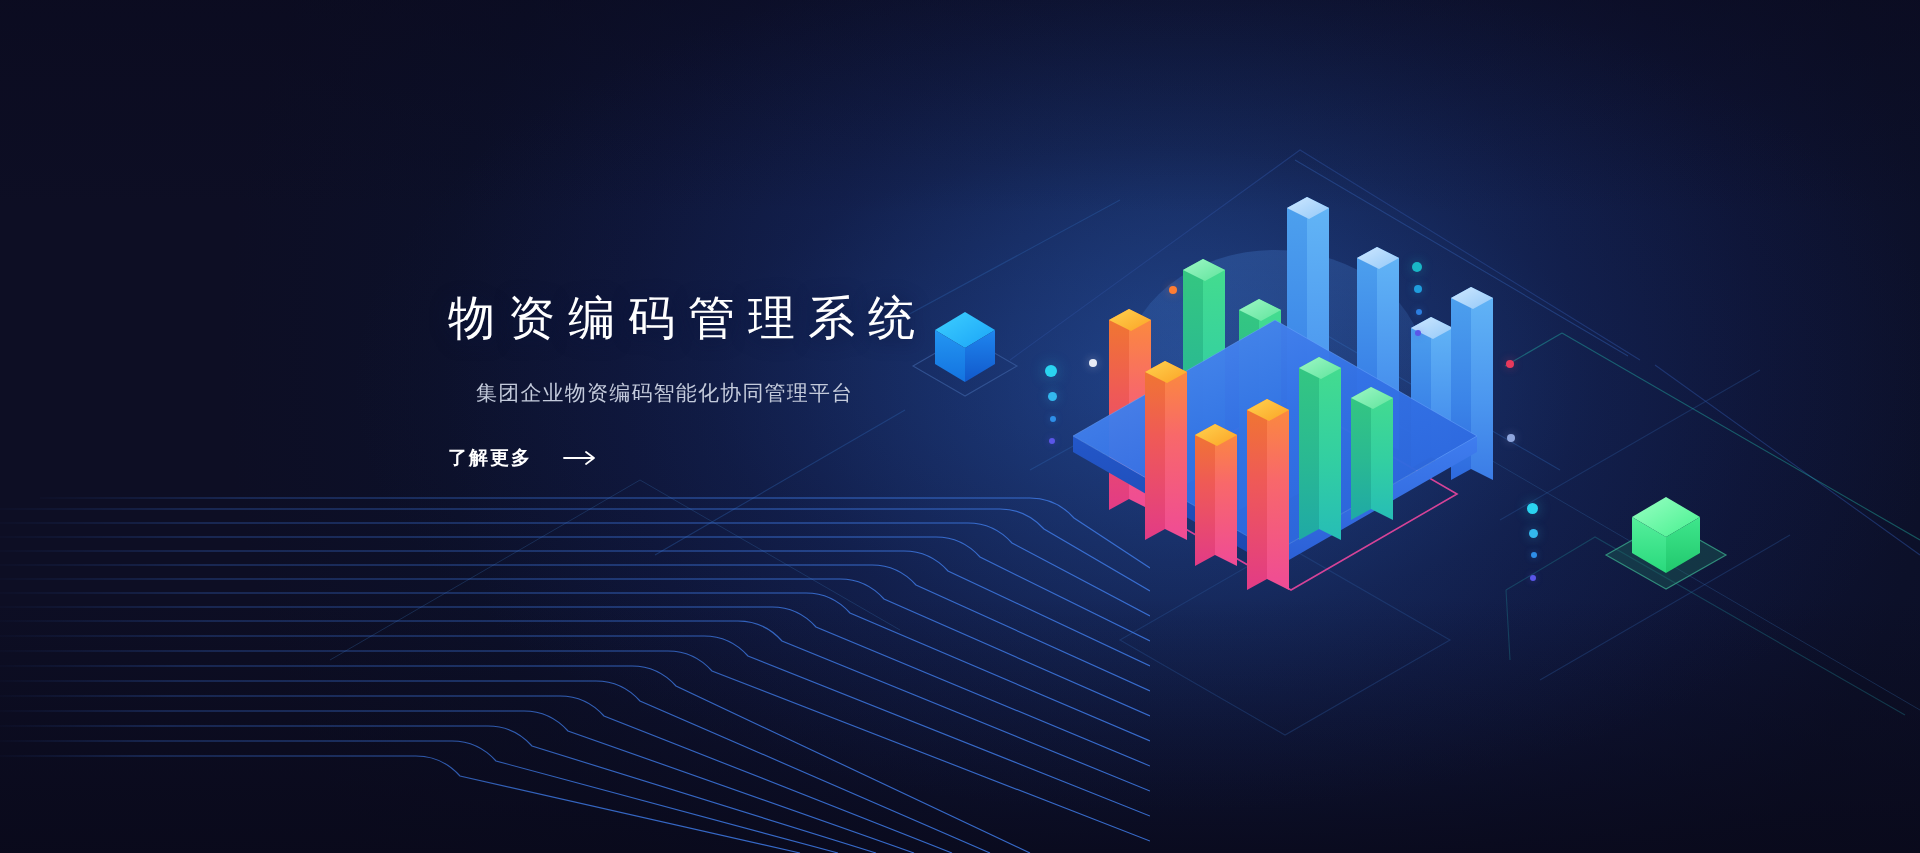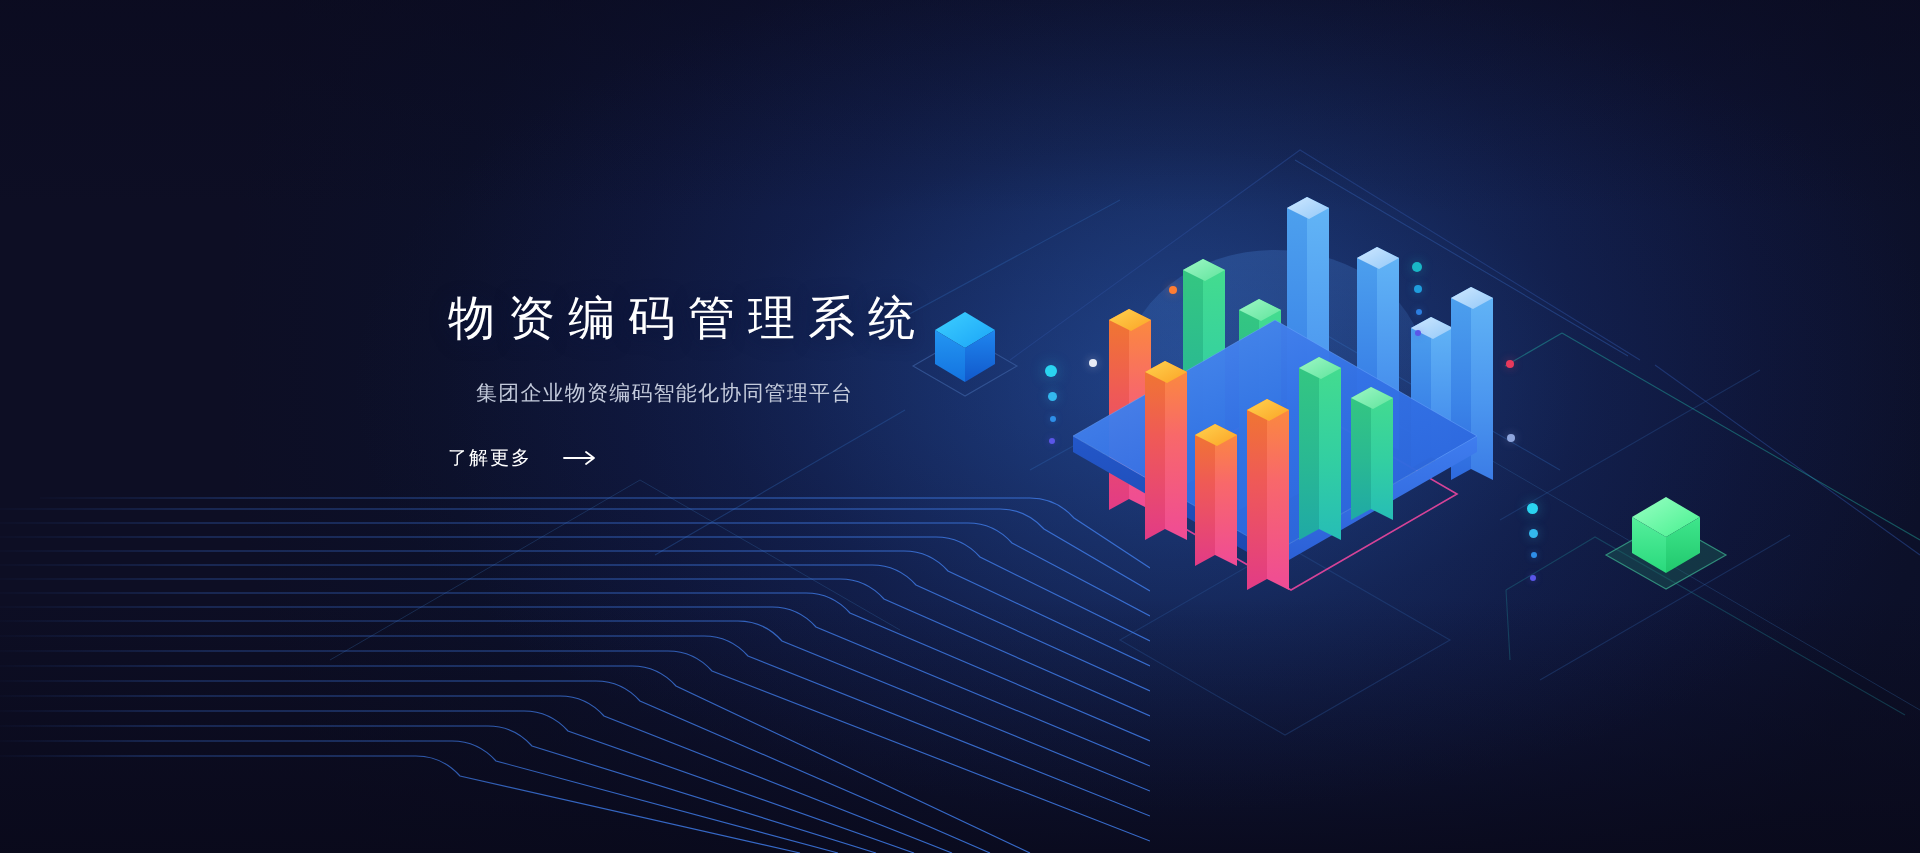--- a/index.html
+++ b/index.html
@@ -71,20 +71,21 @@
   }
   .cta{
     margin-top:38px;
     display:inline-block;
     cursor:pointer;
     user-select:none;
   }
   .cta-row{
     display:flex; align-items:center; gap:31px;
     padding-bottom:11px;
+    font-weight:bold;
   }
   .cta-text{
     font-size:19px; color:#ffffff; letter-spacing:2px;
   }
   .cta-arrow{ display:block; }
   .cta-underline{
     height:3px; width:160px;
     background:#3d93cc;
   }
 

